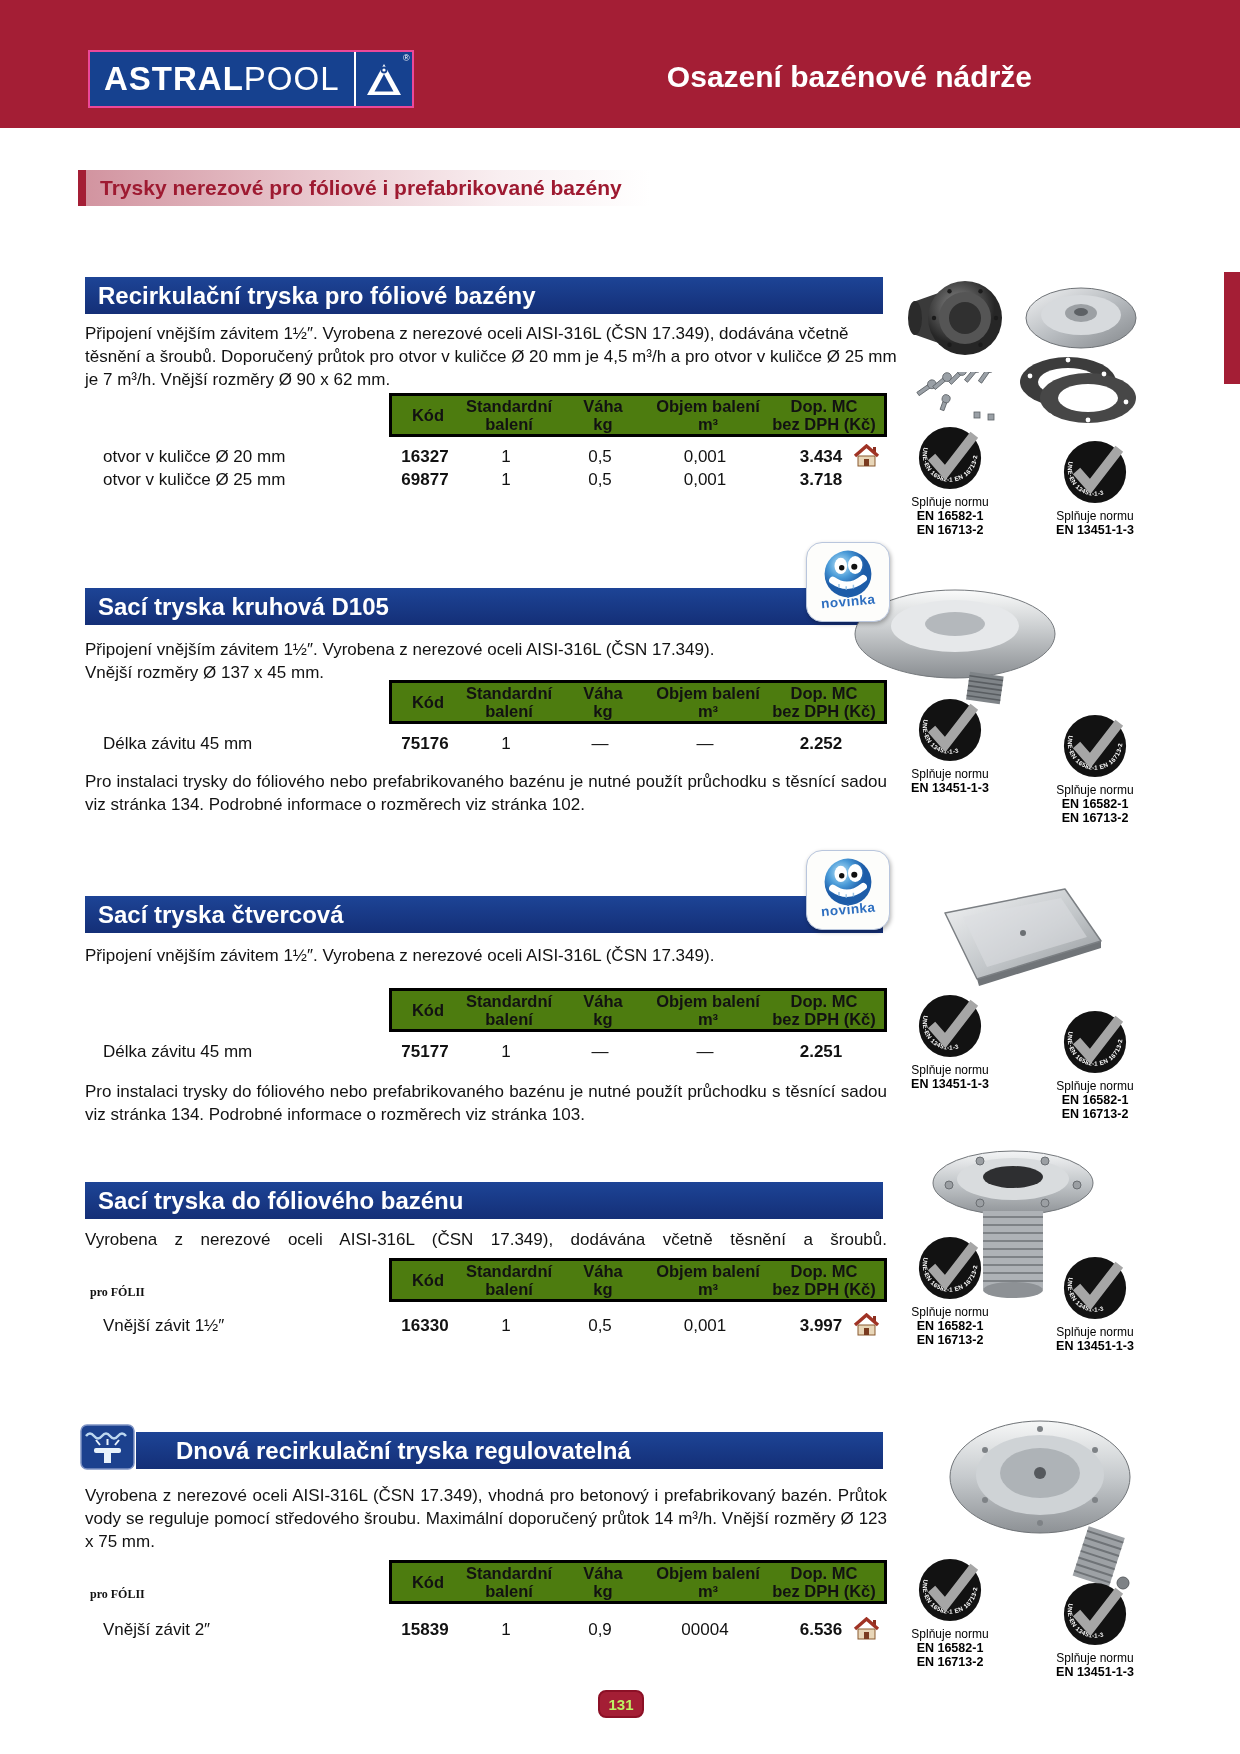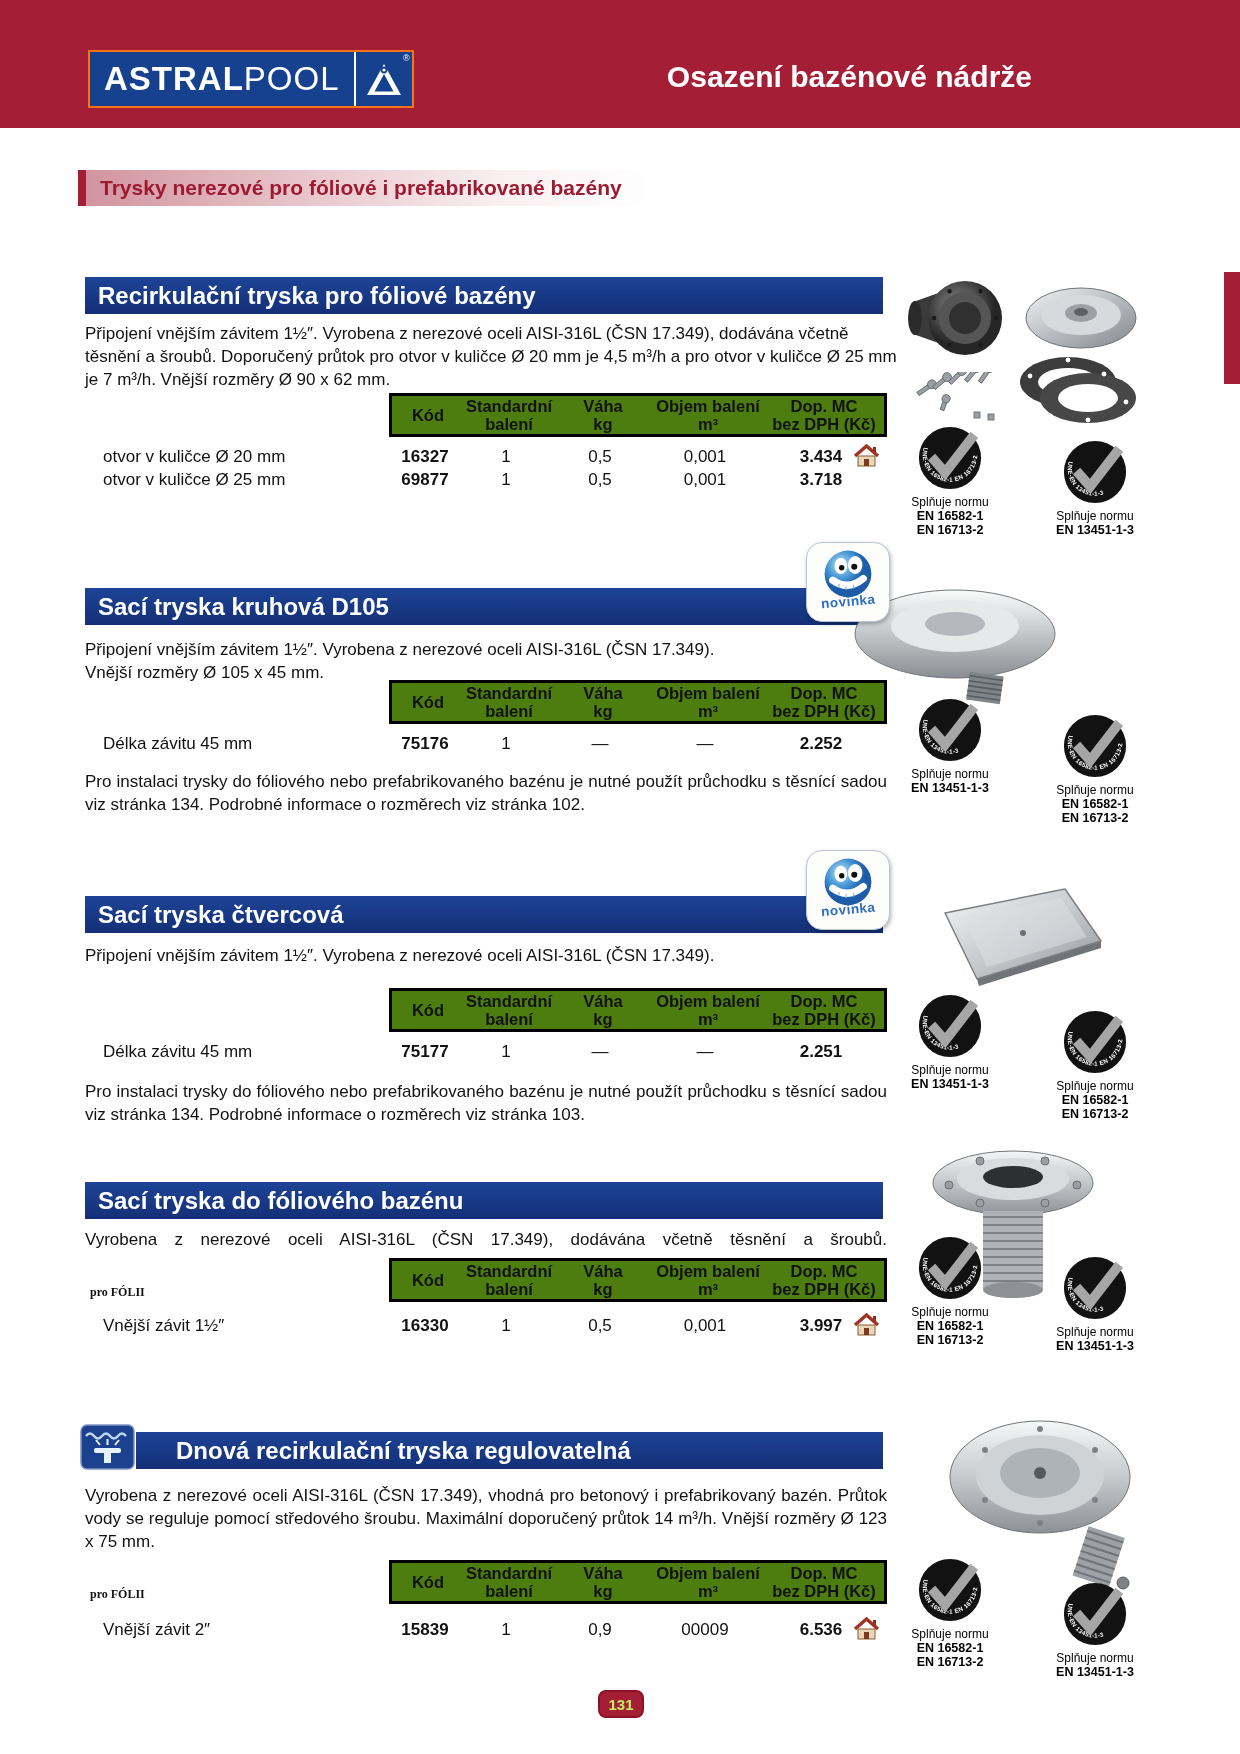--- a/index.html
+++ b/index.html
@@ -2,21 +2,21 @@
 <html><head>
 <meta charset="utf-8">
 <style>
   html,body{margin:0;padding:0;background:#e9e9e9;}
   .page{position:relative;width:1240px;height:1754px;background:#fff;margin:0 auto;
         font-family:"Liberation Sans", sans-serif;color:#121212;overflow:hidden;}
 
   
   .top-band{position:absolute;left:0;top:0;width:1240px;height:128px;background:#a41e35;}
   .logo-box{position:absolute;left:88px;top:50px;height:58px;background:#16418f;
-            border:2px solid #f97316;display:flex;align-items:stretch;box-sizing:border-box;}
+            border:2px solid #ec4899;display:flex;align-items:stretch;box-sizing:border-box;}
   .logo-texts{display:flex;align-items:center;padding:0 14px;}
   .logo-astral{color:#fff;font-weight:bold;font-size:33px;letter-spacing:1px;}
   .logo-pool{color:#fff;font-weight:normal;font-size:33px;letter-spacing:1px;}
   .logo-div{width:2px;background:#fff;}
   .logo-mark{width:56px;display:flex;align-items:center;justify-content:center;position:relative;}
   .logo-r{position:absolute;right:2px;top:1px;color:#fff;font-size:9px;}
   .header-title{position:absolute;top:60px;right:208px;color:#fff;font-size:30px;font-weight:bold;white-space:nowrap;}
 
   
   .page-title-bar{position:absolute;left:78px;top:170px;width:602px;height:36px;
@@ -292,21 +292,21 @@
         <path d="M13 37 Q30 49 47 35" stroke="#fff" stroke-width="8" fill="none" stroke-linecap="round"></path>
         <path d="M20 41 l0 4 M28 43.5 l0 4 M36 42 l0 4" stroke="#9cc4e4" stroke-width="1.6"></path>
       </svg>
       <div class="novinka-text">novinka</div>
     </div>
     <div class="section-bar" style="left:85px;top:588px;width:798px;">
       <span class="bar-title">Sací tryska kruhová D105</span>
     </div>
     <div class="desc" style="left:85px;top:638px;width:815px;">
       <div class="dl">Připojení vnějším závitem 1½″. Vyrobena z nerezové oceli AISI-316L (ČSN 17.349).</div>
-      <div class="dl">Vnější rozměry Ø 105 x 45 mm.</div>
+      <div class="dl">Vnější rozměry Ø 137 x 45 mm.</div>
     </div>
 
     <div class="ptable" style="left:389px;top:680px;">
       <div class="thead">
         <div class="th w1">
             <div>Kód</div>
           </div>
         <div class="th w2">
             <div>Standardní</div>
             <div>balení</div>
@@ -631,21 +631,21 @@
             <div>Dop. MC</div>
             <div>bez DPH (Kč)</div>
           </div>
       </div>
       <div class="tbody" style="margin-top:14px;">
         <div class="trow">
           <span class="rlabel">Vnější závit 2″</span>
           <span class="c w1 b">15839</span>
           <span class="c w2">1</span>
           <span class="c w3">0,9</span>
-          <span class="c w4">00009</span>
+          <span class="c w4">00004</span>
           <span class="c w5 b">6.536</span>
           <span class="house">
             <svg width="27" height="24" viewBox="0 0 27 24">
                 <rect x="20" y="3" width="3" height="7" fill="#8a2f20"></rect>
                 <path d="M2 12 L13.5 2 L25 12" stroke="#a03325" stroke-width="3.4" fill="none"></path>
                 <rect x="5" y="12" width="17" height="10" fill="#e8d6b8" stroke="#8a5a30"></rect>
                 <rect x="11" y="15" width="5" height="7" fill="#7a3b20"></rect>
               </svg>
           </span>
         </div>

